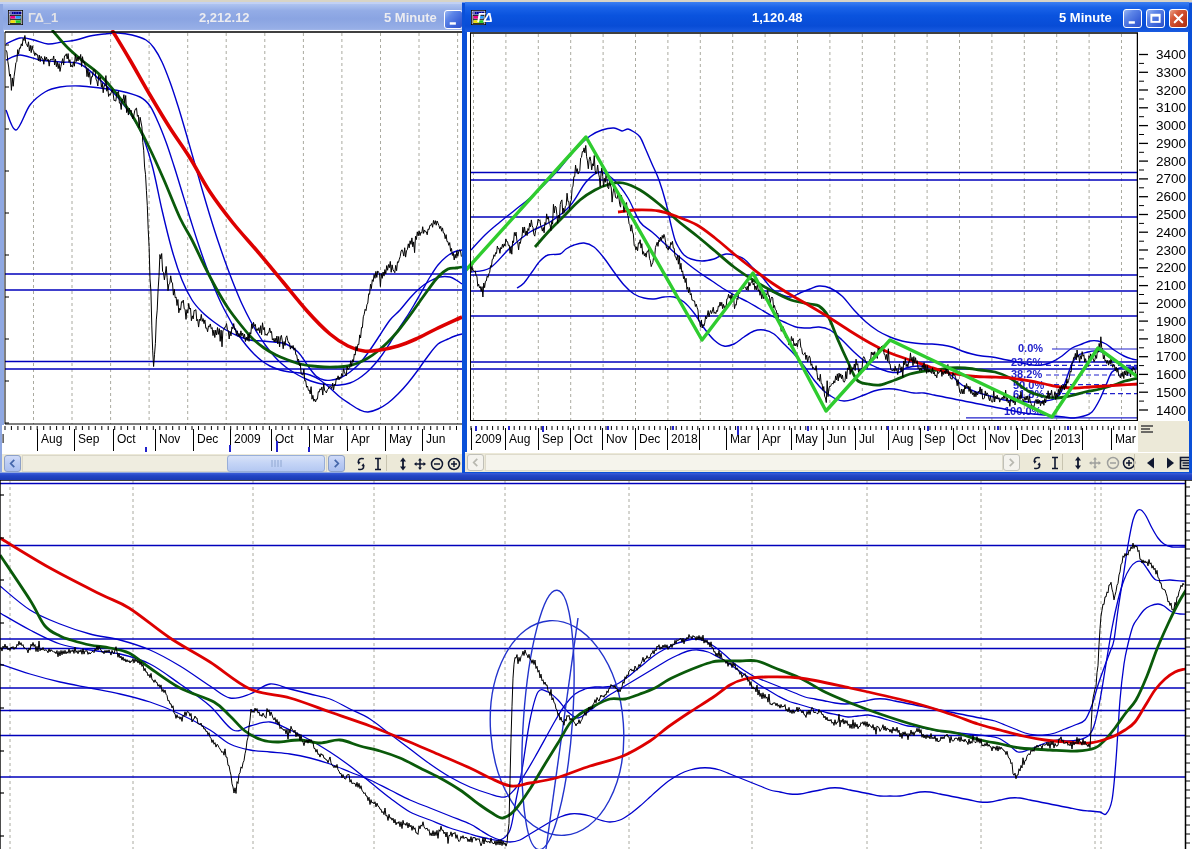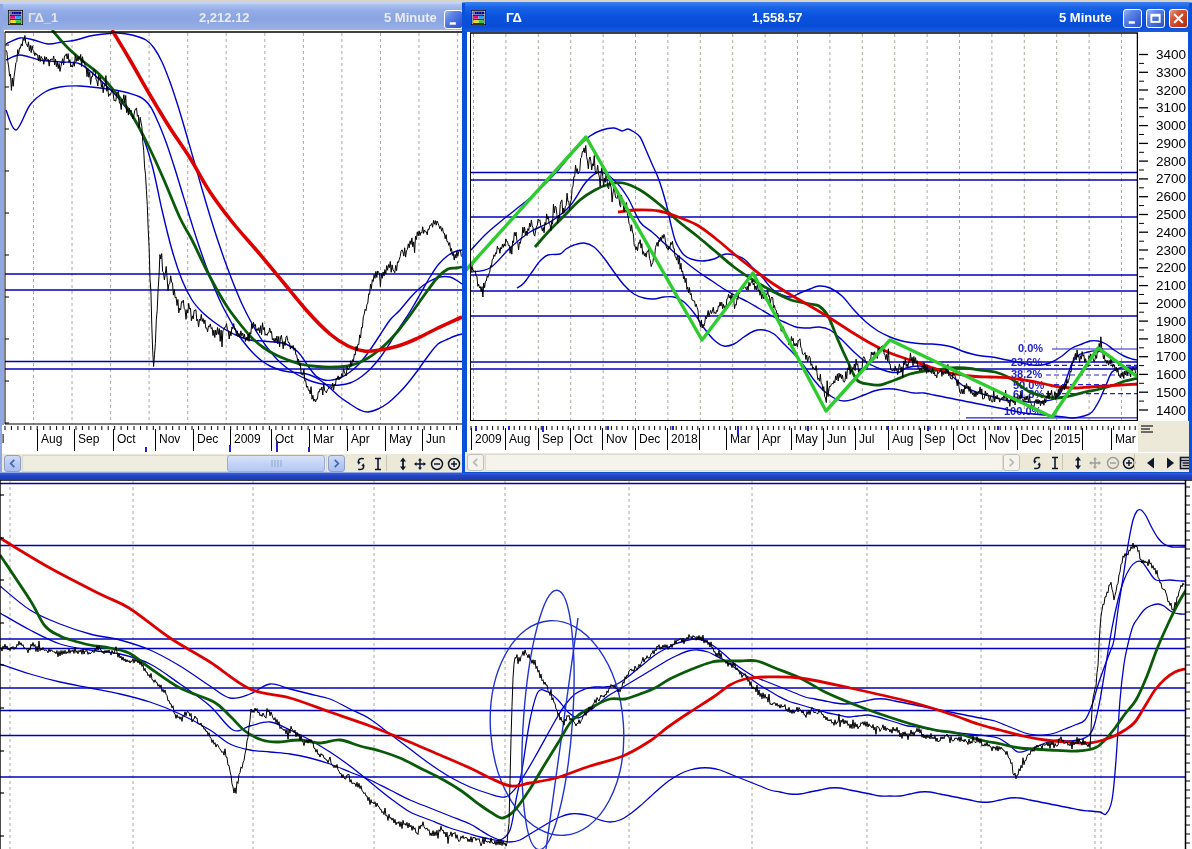--- a/index.html
+++ b/index.html
@@ -235,22 +235,22 @@
         <circle cx="5.5" cy="3" r="0.7" fill="#4444ff"></circle>
         <circle cx="8" cy="3" r="0.7" fill="#4444ff"></circle>
         <circle cx="10.5" cy="3" r="0.7" fill="#4444ff"></circle>
 <rect x="2" y="5.5" width="11" height="3.6" fill="#fff" stroke="#000" stroke-width="0.8"></rect>
 <rect x="2.4" y="6" width="5" height="2.6" fill="#EE0088"></rect>
         <rect x="7.6" y="6" width="5" height="2.6" fill="#2299FF"></rect>
 <rect x="2" y="9.8" width="11" height="3.6" fill="#fff" stroke="#000" stroke-width="0.8"></rect>
 <rect x="2.4" y="10.3" width="5" height="2.6" fill="#EEDD00"></rect>
         <rect x="7.6" y="10.3" width="5" height="2.6" fill="#22CC22"></rect>
 </svg>
-<div class="ttxt" style="left:41px;top:8px;color:#fff;">ΓΔ</div>
-<div class="ttxt" style="left:287px;top:8px;color:#fff;">1,558.57</div>
+<div class="ttxt" style="left:12px;top:8px;color:#fff;font-style:italic;">ΓΔ</div>
+<div class="ttxt" style="left:287px;top:8px;color:#fff;">1,120.48</div>
 <div class="ttxt" style="left:594px;top:8px;color:#fff;">5 Minute</div>
 <div style="position:absolute;left:658px;top:7px;width:19px;height:19px;border-radius:3px;border:1px solid #fff;background:linear-gradient(135deg,#9CB8F2 0%,#5E86E8 30%,#3B63D8 70%,#2E50C8 100%)">
         <svg width="17" height="17" viewBox="0 0 18 18" style="left:0;top:0">
           <path d="M5,13.2 L11.5,13.2" stroke="#fff" stroke-width="2.6"></path>
         </svg>
       </div>
 <div style="position:absolute;left:681px;top:7px;width:19px;height:19px;border-radius:3px;border:1px solid #fff;background:linear-gradient(135deg,#9CB8F2 0%,#5E86E8 30%,#3B63D8 70%,#2E50C8 100%)">
         <svg width="17" height="17" viewBox="0 0 18 18" style="left:0;top:0">
           <rect x="4.6" y="5" width="8.8" height="7.6" fill="none" stroke="#fff" stroke-width="2"></rect>
           <path d="M4.6,5.8 L13.4,5.8" stroke="#fff" stroke-width="2.4"></path>
@@ -538,21 +538,21 @@
 <div class="albl" style="left:425px;top:6px">Aug</div>
 <div class="asep" style="left:453px;top:2px"></div>
 <div class="albl" style="left:457px;top:6px">Sep</div>
 <div class="asep" style="left:486px;top:2px"></div>
 <div class="albl" style="left:490px;top:6px">Oct</div>
 <div class="asep" style="left:518px;top:2px"></div>
 <div class="albl" style="left:522px;top:6px">Nov</div>
 <div class="asep" style="left:550px;top:2px"></div>
 <div class="albl" style="left:554px;top:6px">Dec</div>
 <div class="asep" style="left:583px;top:2px"></div>
-<div class="albl" style="left:587px;top:6px">2015</div>
+<div class="albl" style="left:587px;top:6px">2013</div>
 <div class="asep" style="left:615px;top:2px"></div>
 <div class="asep" style="left:644px;top:2px"></div>
 <div class="albl" style="left:648px;top:6px">Mar</div>
 <div style="position:absolute;left:8px;top:0px;width:2px;height:5px;background:#2222CC"></div>
 <div style="position:absolute;left:41px;top:0px;width:2px;height:4px;background:#2222CC"></div>
 <div style="position:absolute;left:75px;top:0px;width:2px;height:6px;background:#2222CC"></div>
 <div style="position:absolute;left:140px;top:0px;width:2px;height:4px;background:#2222CC"></div>
 <div style="position:absolute;left:205px;top:0px;width:2px;height:4px;background:#2222CC"></div>
 <div style="position:absolute;left:270px;top:0px;width:2px;height:9px;background:#2222CC"></div>
 <div style="position:absolute;left:340px;top:0px;width:2px;height:5px;background:#2222CC"></div>

